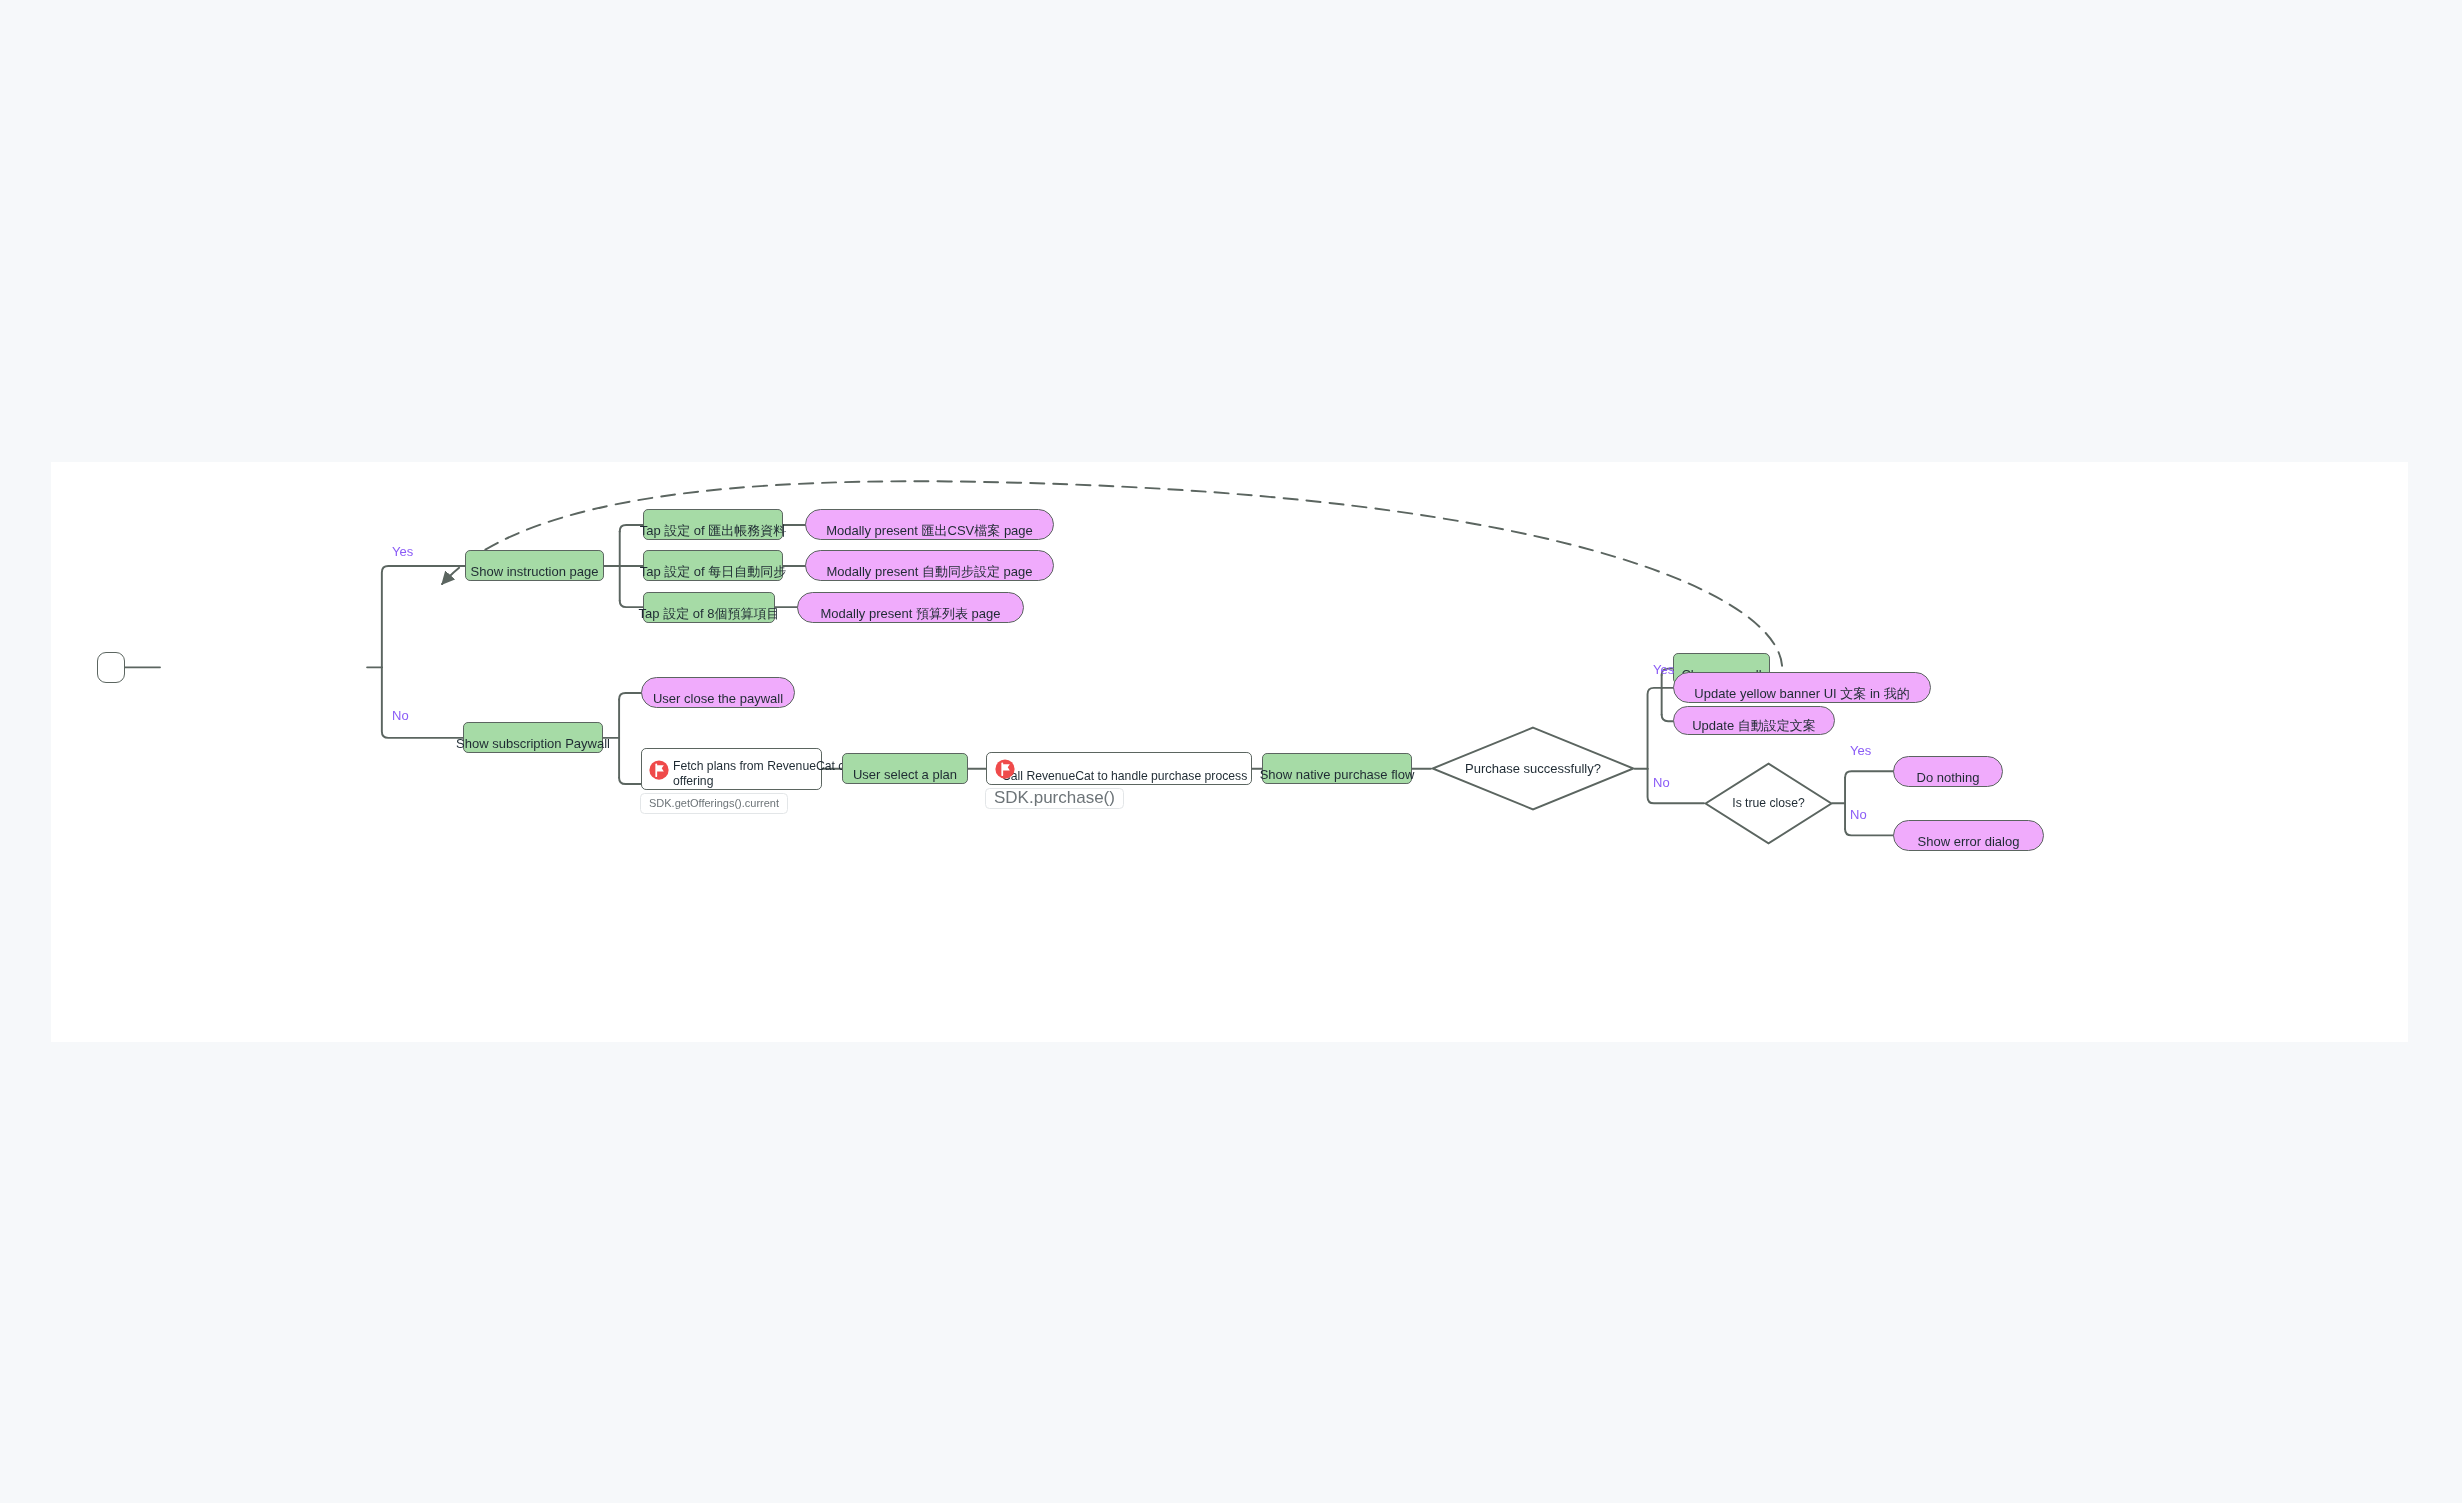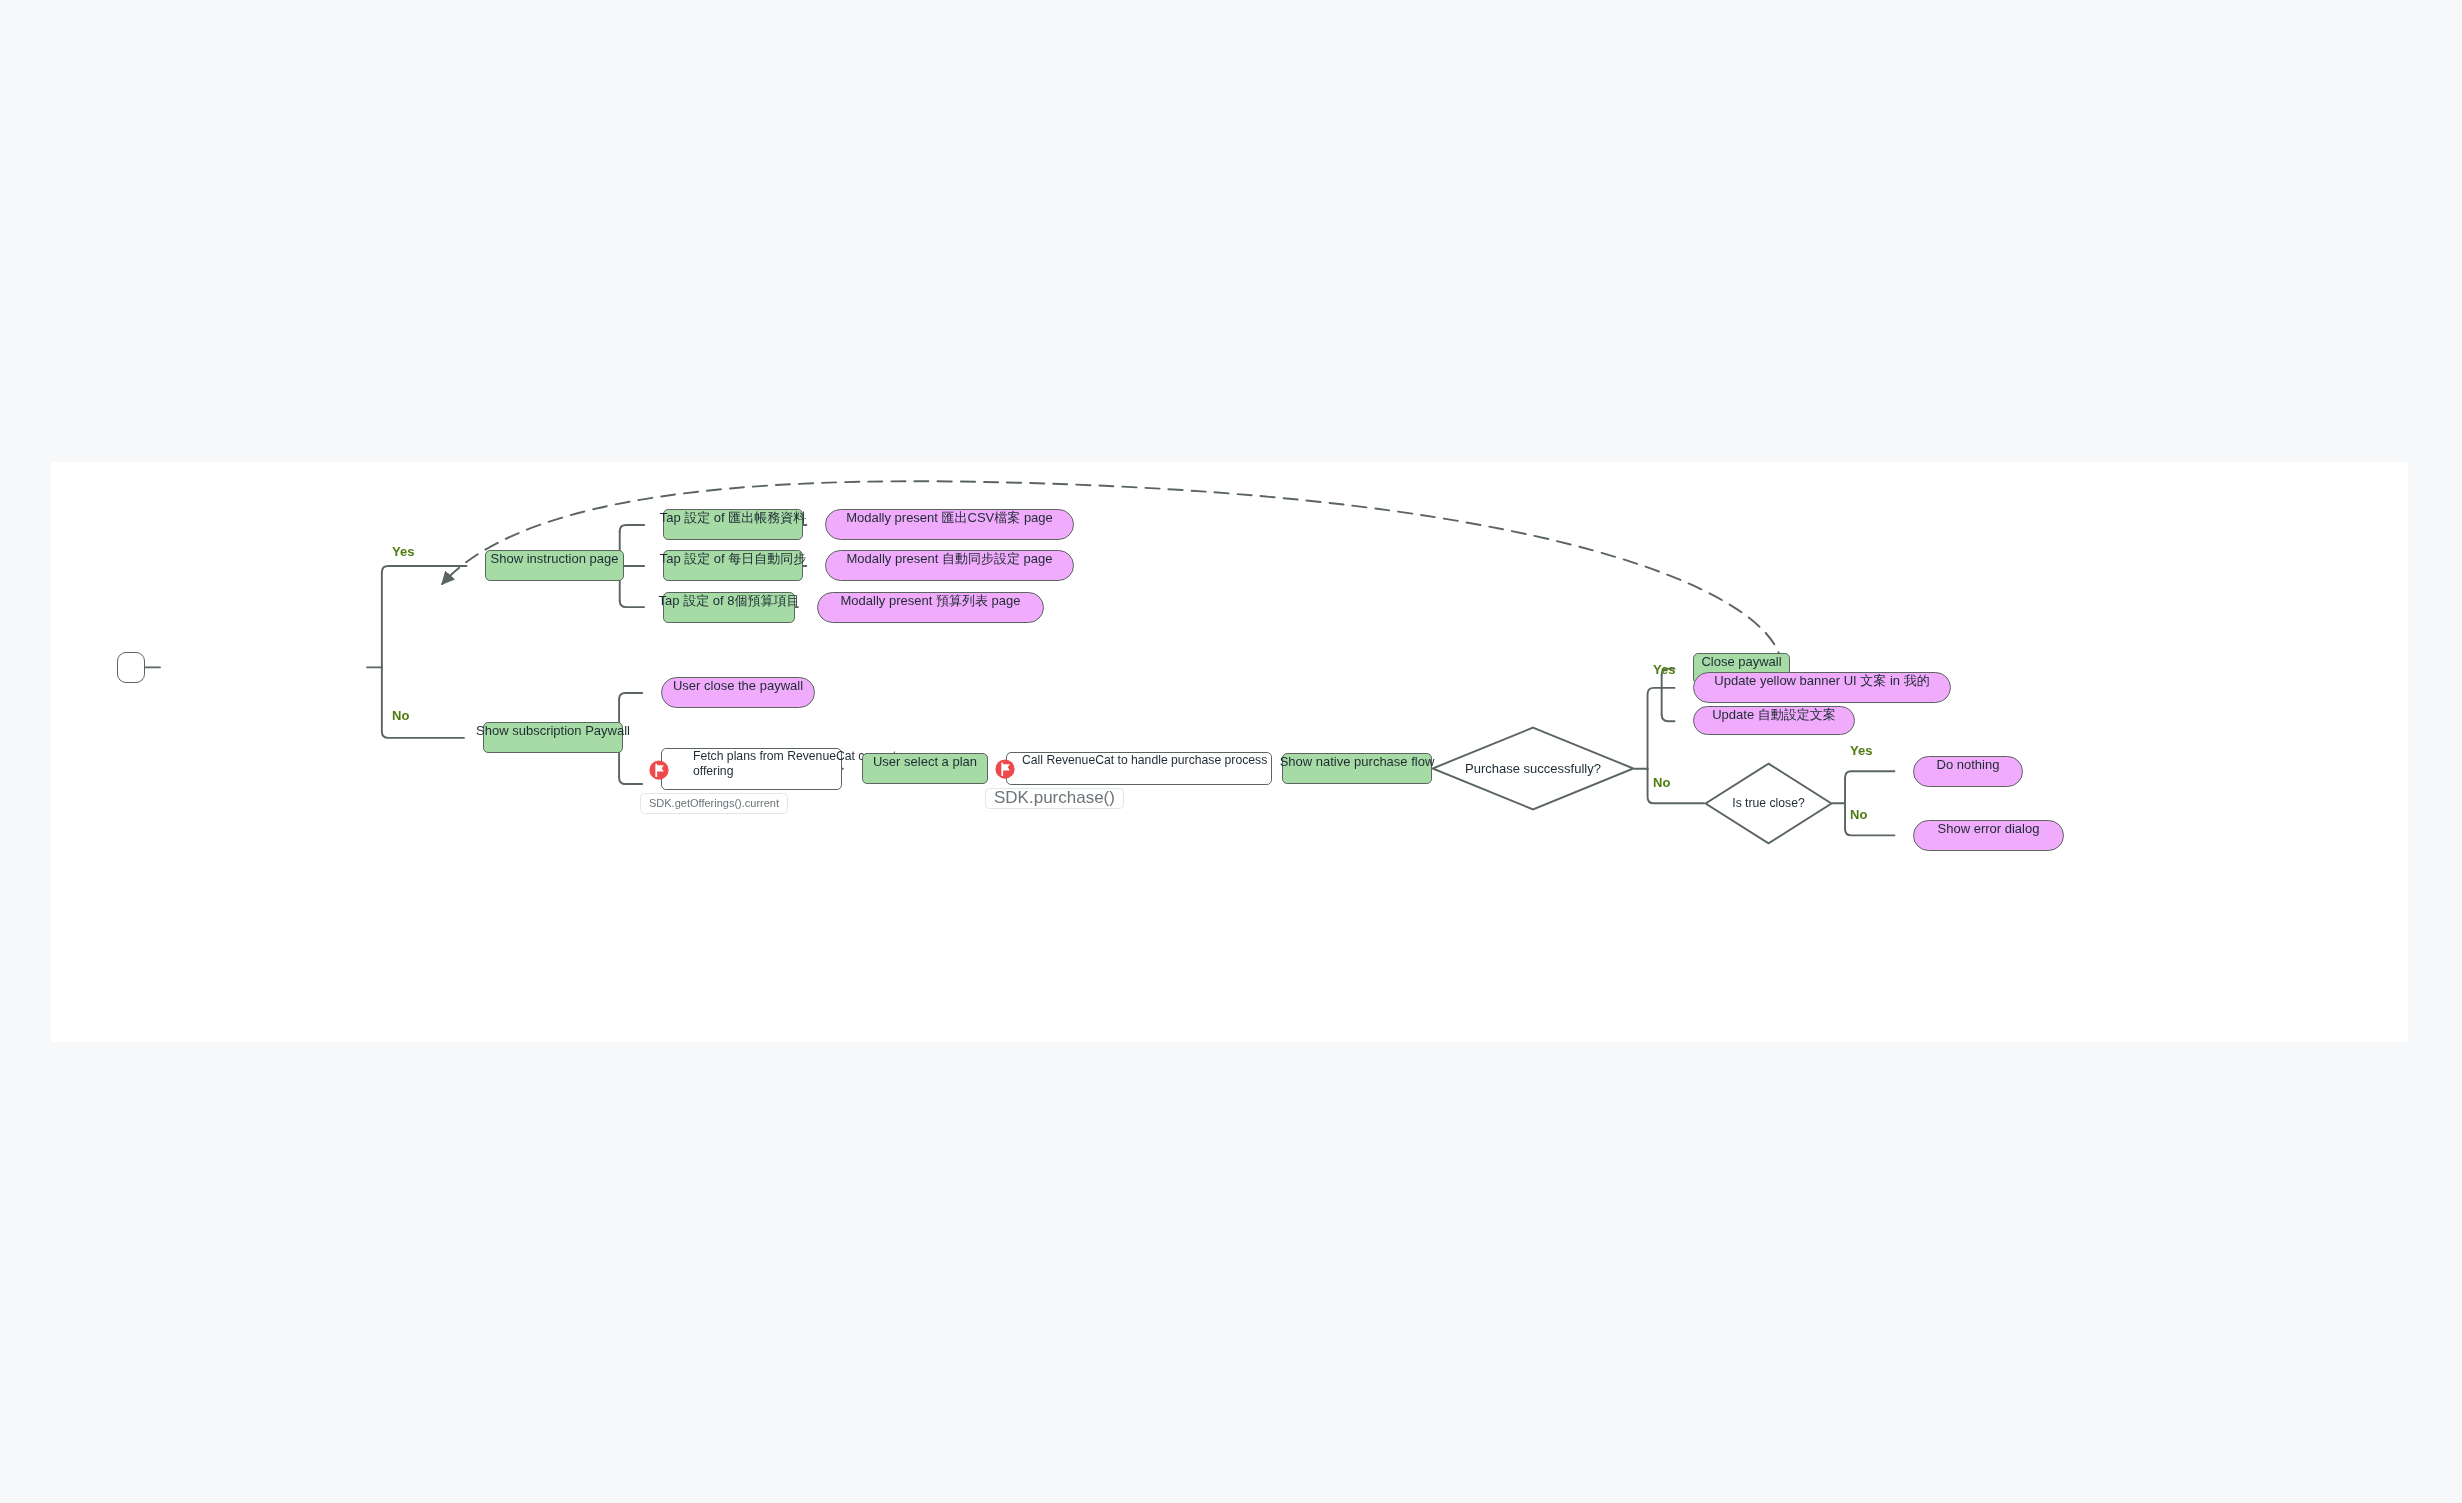--- a/index.html
+++ b/index.html
@@ -30,29 +30,28 @@
     position: absolute;
     left: 0; top: 0;
     width: 2357px;
     height: 580px;
     pointer-events: none;
   }
   .node {
     position: absolute;
     box-sizing: border-box;
     display: flex;
-    align-items: flex-start;
+    align-items: flex-end;
     justify-content: center;
     border: 1.9px solid #5b6560;
     color: #1f2b33;
     line-height: 1.22;
     text-align: center;
     white-space: pre;
     z-index: 5;
-    margin-left: 20px;
   }
   .n-green { background: #a6dba6; }
   .n-blue  { background: #f0abfc; }
   .n-white { background: #ffffff; }
   .rect    { border-radius: 5.1px; }
   .pill    { border-radius: 641px; }
   .startbox{ border-radius: 9px; }
 
   
   .diamond {
@@ -66,24 +65,23 @@
     transform: translate(-50%, -50%);
     text-align: center;
     color: #1f2b33;
     white-space: pre;
     line-height: 1.45;
   }
   .diamond svg { display: block; }
 
   .edge-label {
     position: absolute;
-    color: #4d7c0f;
+    color: #8b5cf6;
     white-space: nowrap;
     z-index: 6;
-    font-weight: bold;
   }
   .annot {
     position: absolute;
     box-sizing: border-box;
     border: 1.3px solid #e3e6e8;
     border-radius: 4.5px;
     background: #ffffff;
     color: #6d7478;
     display: flex;
     align-items: center;

